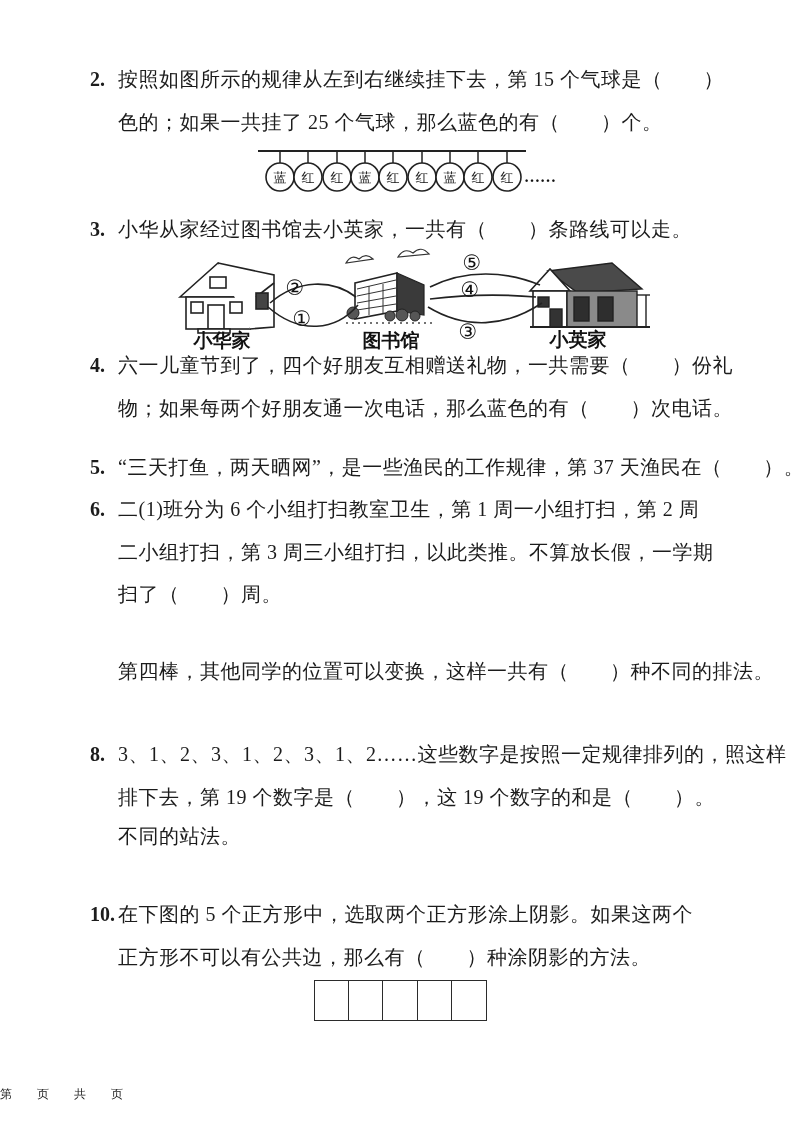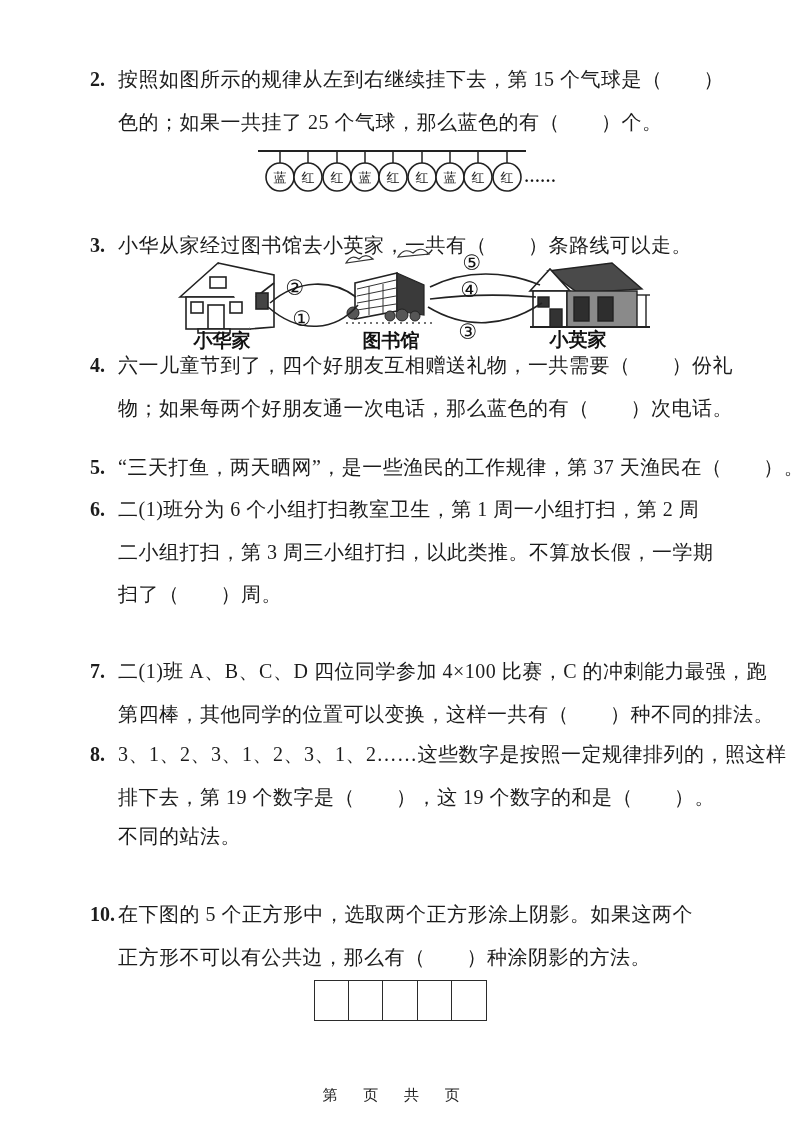--- a/index.html
+++ b/index.html
@@ -40,22 +40,22 @@
   .square-cell {
     width:36px; height:41px;
     border:1.8px solid #2b2b2b;
     background:#fff;
   }
   .square-cell + .square-cell { margin-left:-1.8px; }
 
   .footer {
     position:absolute;
     left:0; right:0; top:1086px;
-    text-align:center;
-    font-size:15px;
+    text-align:left;
+    font-size:12px;
     letter-spacing:11px;
     color:#222;
   }
 
   svg text.cjk { font-family:"Liberation Serif","DejaVu Serif",serif; }
   svg text.circled { font-family:"DejaVu Sans",sans-serif; }
 </style>
 </head>
 <body>
 
@@ -101,21 +101,21 @@
       <text class="cjk" x="143" y="39">红</text>
       <text class="cjk" x="172" y="39">红</text>
       <text class="cjk" x="200" y="39">蓝</text>
       <text class="cjk" x="228" y="39">红</text>
       <text class="cjk" x="257" y="39">红</text>
       <text class="cjk" x="290" y="39" font-size="16" font-weight="bold">……</text>
     </g>
   </svg>
 </div>
 
-<div class="question" style="top:224px">
+<div class="question" style="top:208px">
   <div class="qline">
     <span class="qnum">3.</span><span>小华从家经过图书馆去小英家，一共有（　　）条路线可以走。</span>
   </div>
 </div>
 
 <div class="diagram" style="left:150px; top:243px;">
   <svg width="510" height="115" viewBox="0 0 510 115">
 
     <g stroke="#222" stroke-width="1.6" fill="#fff">
       <polygon points="30,54 68,20 106,54"></polygon>
@@ -205,23 +205,20 @@
 
 <div class="question" style="top:488px">
   <div class="qline">
     <span class="qnum">6.</span><span>二(1)班分为 6 个小组打扫教室卫生，第 1 周一小组打扫，第 2 周</span>
   </div>
   <div class="qline cont">二小组打扫，第 3 周三小组打扫，以此类推。不算放长假，一学期</div>
   <div class="qline cont">扫了（　　）周。</div>
 </div>
 
 <div class="question" style="top:650px">
-  <div class="qline">
-    <span class="qnum">7.</span><span>二(1)班 A、B、C、D 四位同学参加 4×100 比赛，C 的冲刺能力最强，跑</span>
-  </div>
   <div class="qline cont">第四棒，其他同学的位置可以变换，这样一共有（　　）种不同的排法。</div>
 </div>
 
 <div class="question" style="top:733px">
   <div class="qline">
     <span class="qnum">8.</span><span>3、1、2、3、1、2、3、1、2……这些数字是按照一定规律排列的，照这样</span>
   </div>
   <div class="qline cont">排下去，第 19 个数字是（　　），这 19 个数字的和是（　　）。</div>
 </div>
 

